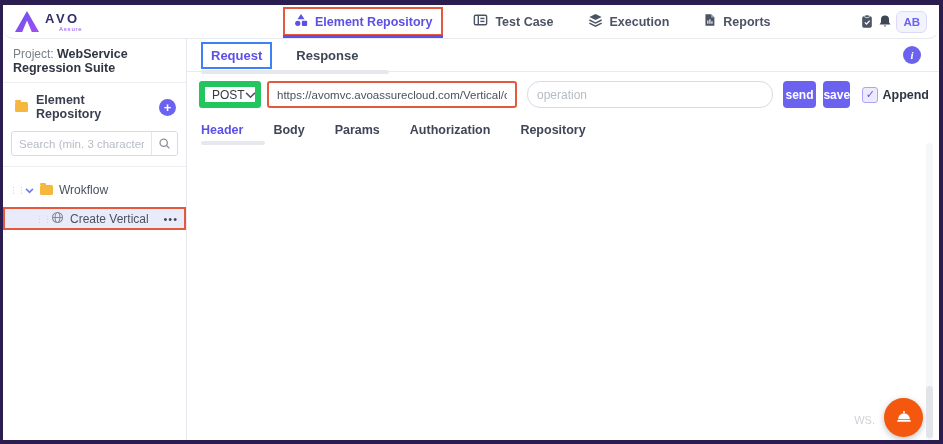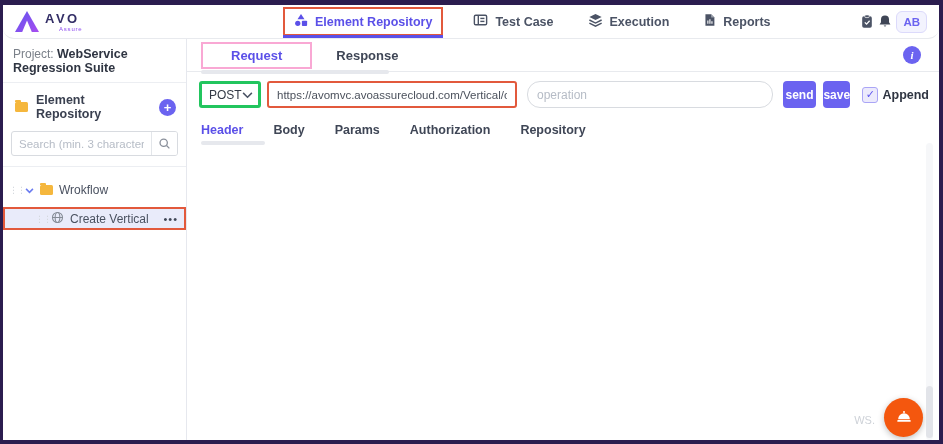--- a/index.html
+++ b/index.html
@@ -61,28 +61,28 @@
                          border-radius:1px 1px 0 0; }
   .tree-leaf { margin-top:6px; height:23px; background:#e9ebfa; border:2px solid #e2593c; display:flex;
                align-items:center; gap:6px; padding:0 6px 0 30px; cursor:pointer; }
   .kebab { margin-left:auto; color:#3f4656; font-size:11px; letter-spacing:1px; background:none; border:none; cursor:pointer; }
 
   
   .main { flex:1; display:flex; flex-direction:column; position:relative; background:#fff; min-width:0; }
   .tab-row { height:33px; flex:0 0 33px; display:flex; align-items:center; gap:22px; padding:0 14px;
              border-bottom:1px solid #e8eaee; position:relative; }
   .tab { font-size:13px; font-weight:700; color:#3f4656; cursor:pointer; padding:4px 2px; }
-  .tab.active { color:#5b50e8; border:2px solid #f9a8d4; padding:4px 28px; }
+  .tab.active { color:#5b50e8; border:2px solid #3b82f6; padding:4px 8px; }
   .tab-thumb { position:absolute; left:14px; bottom:-3px; height:4px; width:188px; background:#e6e8ed; border-radius:2px; }
   .info-btn { position:absolute; right:18px; top:7px; width:18px; height:18px; border-radius:50%; background:#6b63f0;
               color:#fff; border:none; font-size:11px; font-weight:700; font-style:italic; cursor:pointer;
               font-family:"Liberation Serif",serif; line-height:16px; }
 
   .request-row { display:flex; align-items:center; padding:9px 10px 8px 12px; gap:6px; }
-  .method-select { width:62px; height:27px; border:3px solid #22c55e; border-radius:3px; display:flex;
+  .method-select { width:62px; height:27px; border:6px solid #22c55e; border-radius:3px; display:flex;
                    align-items:center; justify-content:space-between; padding:0 7px; font-size:12px; color:#333a46;
                    cursor:pointer; background:#fff; flex:0 0 62px;}
   .url-input { width:250px; flex:0 0 250px; height:27px; border:2px solid #e2593c; border-radius:3px; font-size:11.5px;
                color:#4b515c; padding:0 8px; outline:none; font-family:"Liberation Sans",sans-serif; }
   .op-input { width:246px; flex:0 0 246px; height:27px; border:1px solid #d8dbe0; border-radius:13px; font-size:12px;
               color:#4a5160; padding:0 9px; outline:none; margin-left:4px; font-family:"Liberation Sans",sans-serif; }
   .op-input::placeholder { color:#b6bcc6; }
   .btn { height:27px; border:none; border-radius:4px; background:#6b63f0; color:#fff; font-size:12px;
          font-weight:600; cursor:pointer; font-family:"Liberation Sans",sans-serif; }
   .btn.send { width:41px; margin-left:4px; }

